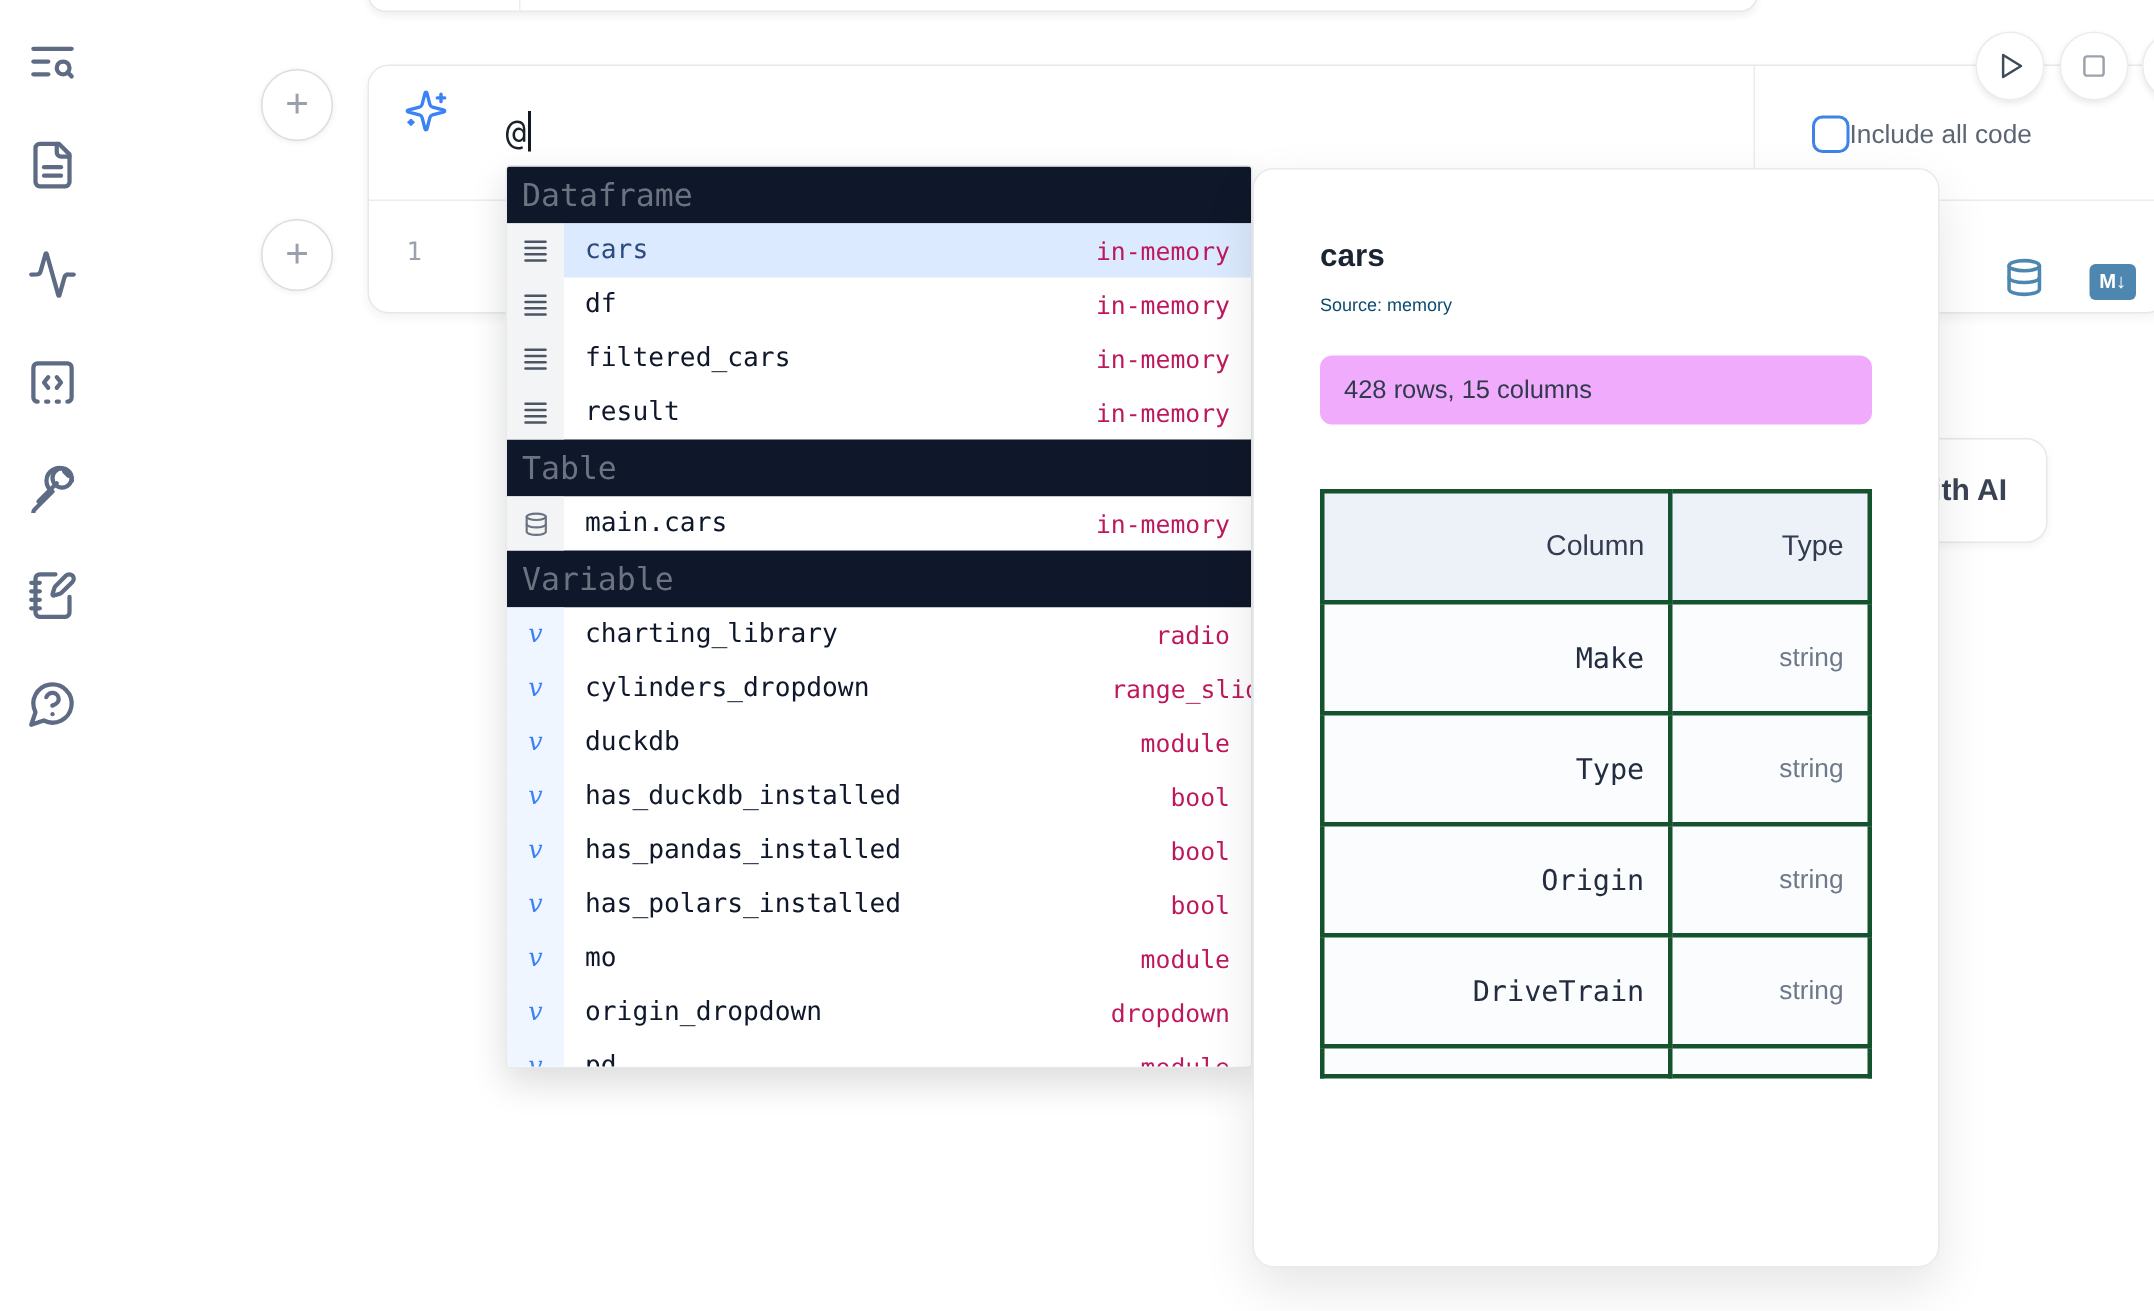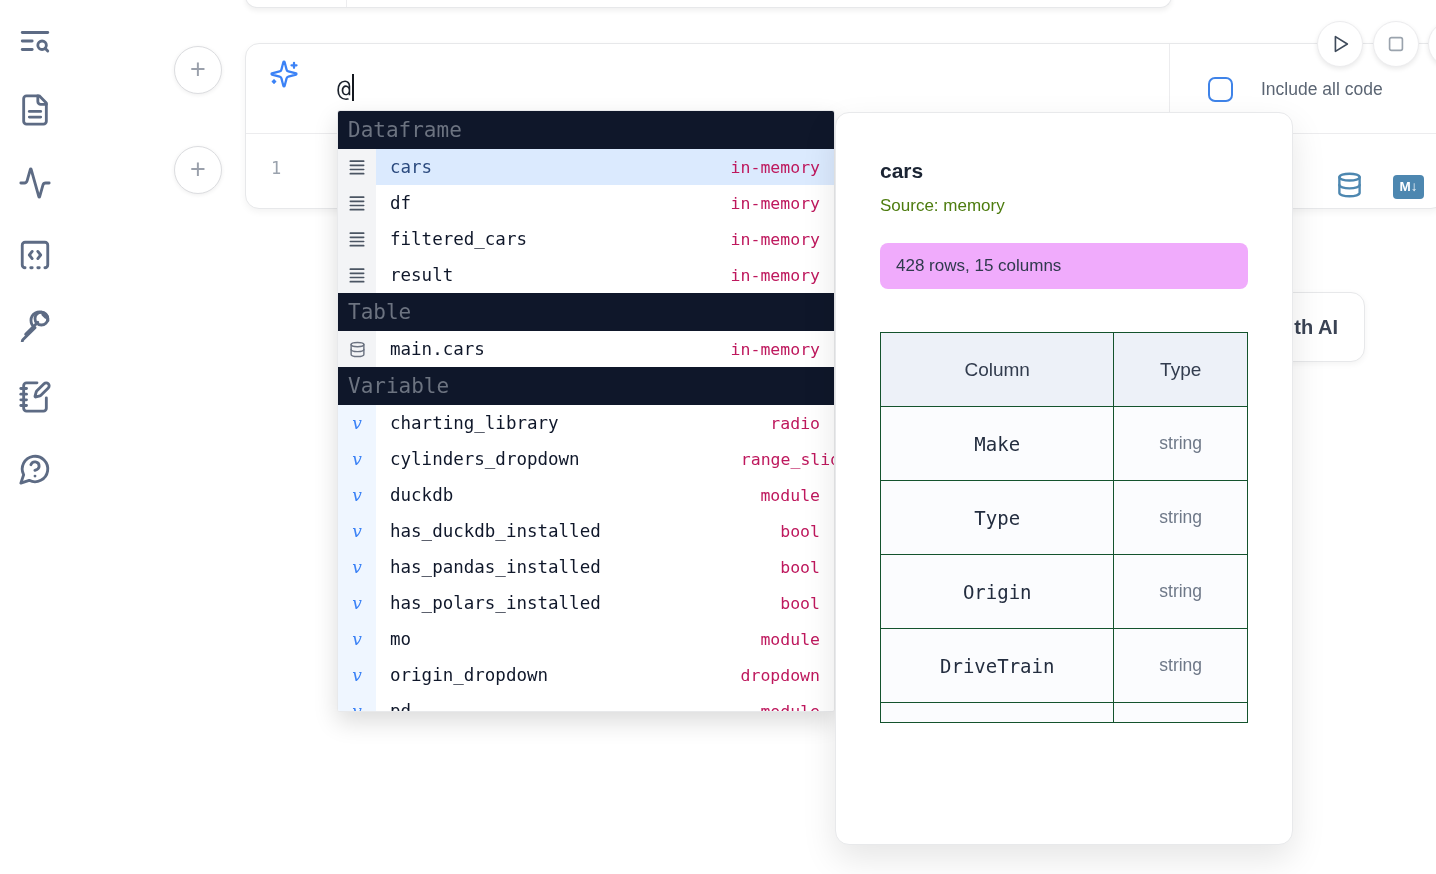--- a/index.html
+++ b/index.html
@@ -31,21 +31,21 @@
           box-shadow:0 3px 7px rgba(0,0,0,.05); z-index:1; }
   .prompt-row { position:absolute; left:0; top:0; width:100%; height:90px;
                 border-bottom:1px solid #ececee; }
   .sparkle { position:absolute; left:23px; top:15px; width:30px; height:30px; }
   .sparkle svg { width:30px; height:30px; stroke:#3b82f6; stroke-width:1.8; fill:none;
                  stroke-linecap:round; stroke-linejoin:round; }
   .prompt-text { position:absolute; left:91px; top:30px; font-size:23px; color:#1a212b; }
   .caret { display:inline-block; width:2px; height:27px; background:#14181f;
            vertical-align:-5px; margin-left:1px; }
   .prompt-divider { position:absolute; left:923px; top:0; width:1px; height:90px; background:#ececee; }
-  .include-wrap { position:absolute; left:962px; top:33px; display:flex; align-items:center; gap:28px; }
+  .include-wrap { position:absolute; left:962px; top:33px; display:flex; align-items:center; gap:0; }
   .checkbox { width:25px; height:25px; border:2px solid #3f83e8; border-radius:7px;
               background:#fff; cursor:pointer; }
   .include-label { font-size:17.5px; color:#5b6573; }
   .code-row { position:absolute; left:0; top:90px; width:100%; height:75px; }
   .line-no { position:absolute; left:25px; top:24px; font-size:17px; color:#9aa2ad; }
   .cell-tools { position:absolute; left:1090px; top:126px; display:flex; align-items:center; gap:30px; }
   .db-ic svg { width:27px; height:30px; stroke:#4d87b0; stroke-width:2.1; fill:none;
                stroke-linecap:round; stroke-linejoin:round; }
   .md-badge { min-width:31px; height:24px; background:#4d87b0; border-radius:4px; color:#fff;
               font-weight:bold; font-size:13.5px; line-height:24px; text-align:center;
@@ -84,26 +84,26 @@
   .dd-name { font-size:17.5px; color:#0f172a; white-space:nowrap; }
   .dd-row.selected .dd-name { color:#2b4a7e; }
   .dd-type { margin-left:auto; font-size:16.5px; color:#be185d; white-space:nowrap; }
   .clip-right { margin-right:-40px; }
 
   
   .popup { position:absolute; left:835px; top:112px; width:458px; height:733px; background:#fff;
            border:1px solid #e8e9eb; border-radius:14px; box-shadow:0 14px 34px rgba(0,0,0,.10);
            z-index:10; padding:46px 44px; overflow:hidden; }
   .pv-title { font-size:21px; font-weight:bold; color:#1b2433; }
-  .pv-source { margin-top:13px; font-size:17px; color:#4d7c0f; }
+  .pv-source { margin-top:13px; font-size:12px; color:#0c4a6e; }
   .pv-badge { margin-top:27px; height:46px; line-height:46px; background:#f0abfc; border-radius:8px;
               padding-left:16px; font-size:17px; color:#2f3a4d; }
   .pv-tablewrap { margin-top:43px; height:464px; overflow:hidden; width:368px; }
   .pv-table { border-collapse:collapse; width:368px; }
-  .pv-table th, .pv-table td { border:1px solid #14532d; text-align:center; padding:0 16px; }
+  .pv-table th, .pv-table td { border:3px solid #14532d; text-align:right; padding:0 16px; }
   .pv-table th { background:#edf1f8; font-weight:normal; font-size:19px; color:#323c4e; height:74px; }
   .pv-table td { background:#fbfcfe; height:74px; }
   .pv-col { font-family:"DejaVu Sans Mono", monospace; font-size:19px; color:#232d3f; width:234px; }
   .pv-type { font-size:17.5px; color:#6e7888; width:134px; }
   .pv-partial td { height:20px; }
 </style>
 </head>
 <body>
 
 <div class="sidebar">

